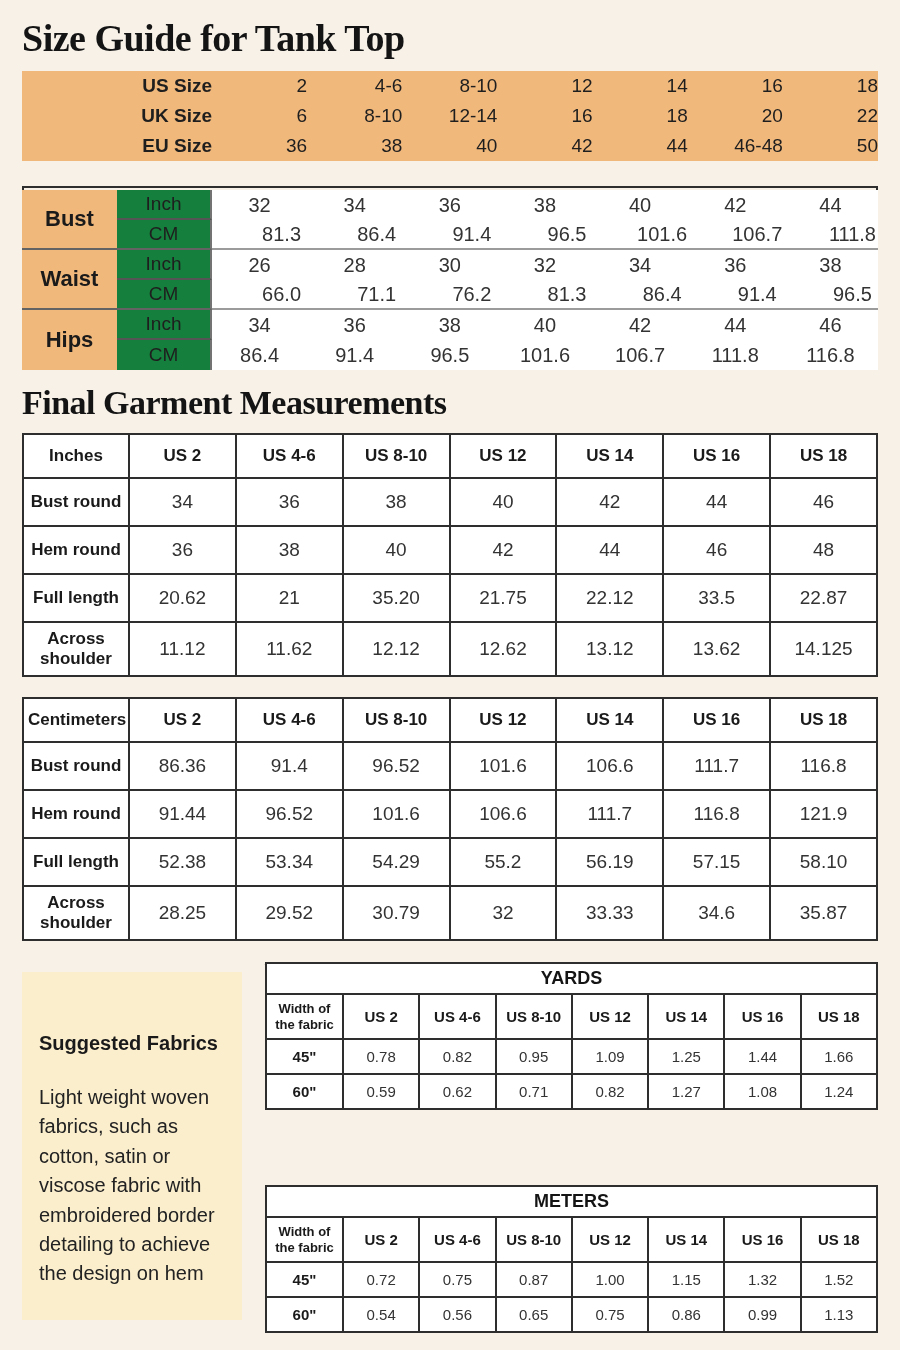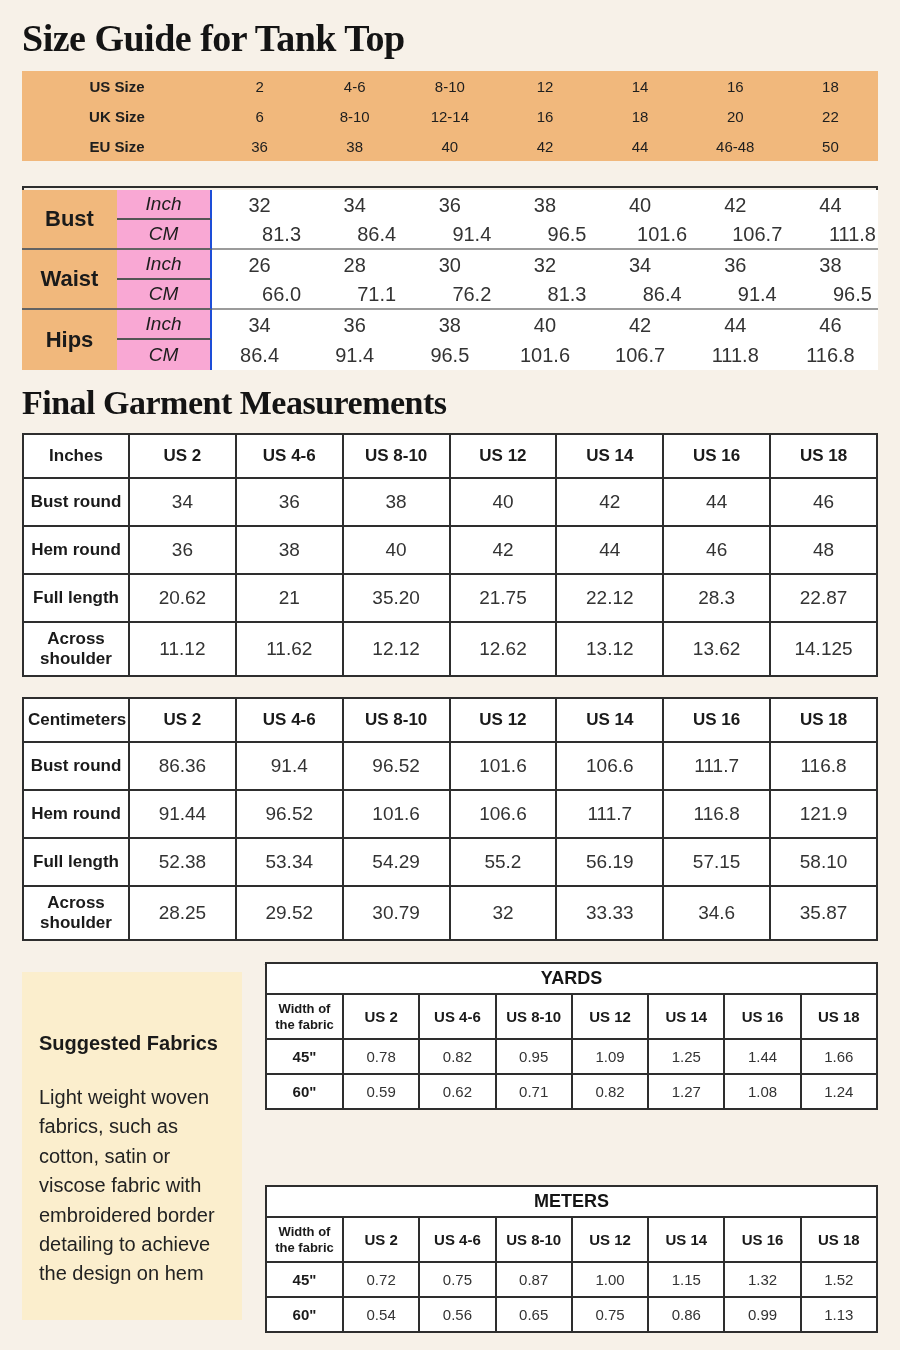--- a/index.html
+++ b/index.html
@@ -17,38 +17,38 @@
   #title3{
     position:absolute;left:264px;top:956px;margin:0;font-family:"Liberation Sans",sans-serif;
     font-weight:700;font-size:40px;color:#141414;letter-spacing:-0.5px;
   }
   
   table{border-spacing:0;}
   .conv{
     position:absolute;left:22px;top:71px;width:856px;background:#f1b87c;
     border-collapse:collapse;table-layout:fixed;
   }
-  .conv th,.conv td{height:30px;padding:0;text-align:center;font-size:15px;color:#1e1e1e;}
+  .conv th,.conv td{height:30px;padding:0;text-align:right;font-size:19px;color:#1e1e1e;}
   .conv th{font-weight:700;}
   .conv td{font-weight:400;}
   col.c-label{width:190px;}
   
   .letters{
     position:absolute;left:22px;top:161px;width:856px;border:2px solid #2e2e2e;
     border-collapse:collapse;table-layout:fixed;margin-top:25px;
   }
   .letters th,.letters td{height:25px;padding:0;text-align:center;font-size:19px;font-weight:700;color:#1a1a1a;}
   
   .bodytab{
     position:absolute;left:22px;top:190px;width:856px;
     display:grid;grid-template-columns:95px 95px repeat(7,1fr);grid-auto-rows:30px;
   }
   .bcell{display:flex;align-items:center;justify-content:center;box-sizing:border-box;}
   .blabel{grid-row:span 2;background:#f1b87c;font-weight:700;font-size:22px;color:#1a1a1a;}
-  .bunit{background:#f9a8d4;font-size:19px;color:#1e1e1e;border-right:2px solid #1d4ed8;font-style:italic;}
+  .bunit{background:#15803d;font-size:19px;color:#1e1e1e;border-right:2px solid #737373;}
   .bval{background:#ffffff;font-size:20px;color:#333;}
   .inch-line{border-bottom:2px solid #555;}
   .div-o{border-bottom:2px solid #636363;}
   .div-w{border-bottom:2px solid #9b9b9b;padding-left:44px;}
   
   .gt{
     position:absolute;left:22px;width:856px;background:#fff;
     border-collapse:collapse;table-layout:fixed;
   }
   #gt-inches{top:433px;}
@@ -262,21 +262,21 @@
           <td>46</td>
           <td>48</td>
         </tr>
         <tr>
           <th>Full length</th>
           <td>20.62</td>
           <td>21</td>
           <td>35.20</td>
           <td>21.75</td>
           <td>22.12</td>
-          <td>28.3</td>
+          <td>33.5</td>
           <td>22.87</td>
         </tr>
         <tr>
           <th>Across shoulder</th>
           <td>11.12</td>
           <td>11.62</td>
           <td>12.12</td>
           <td>12.62</td>
           <td>13.12</td>
           <td>13.62</td>

